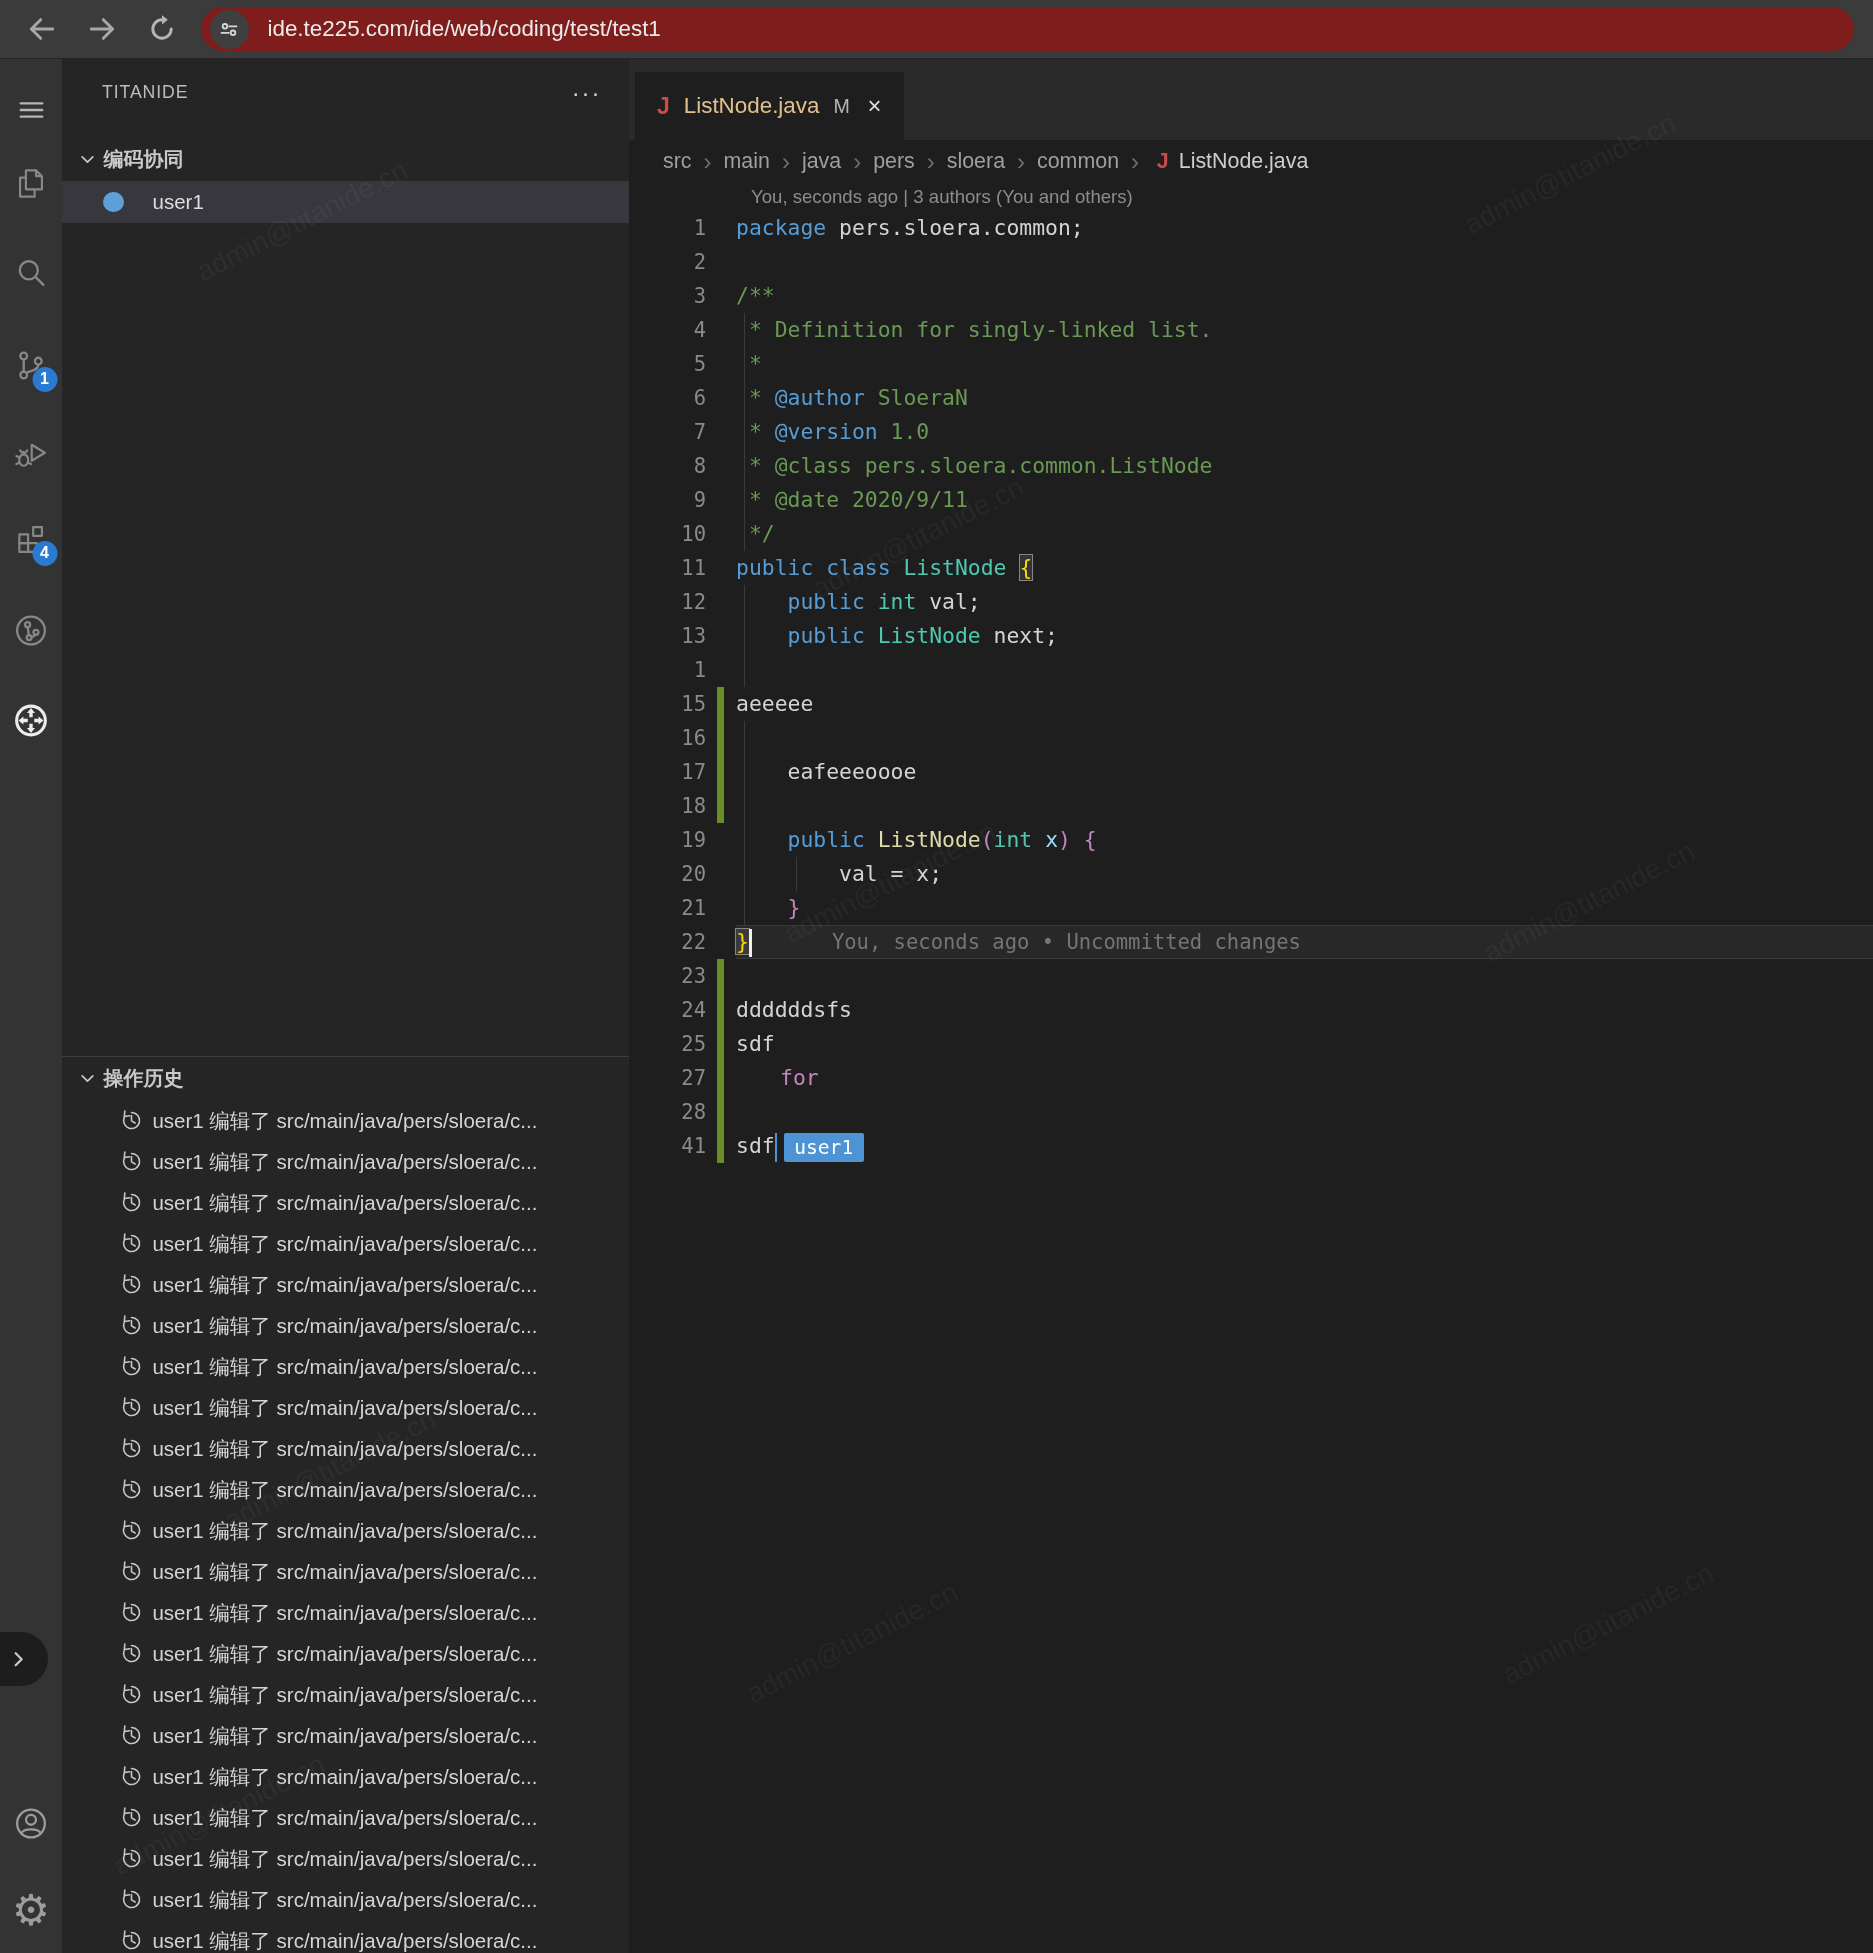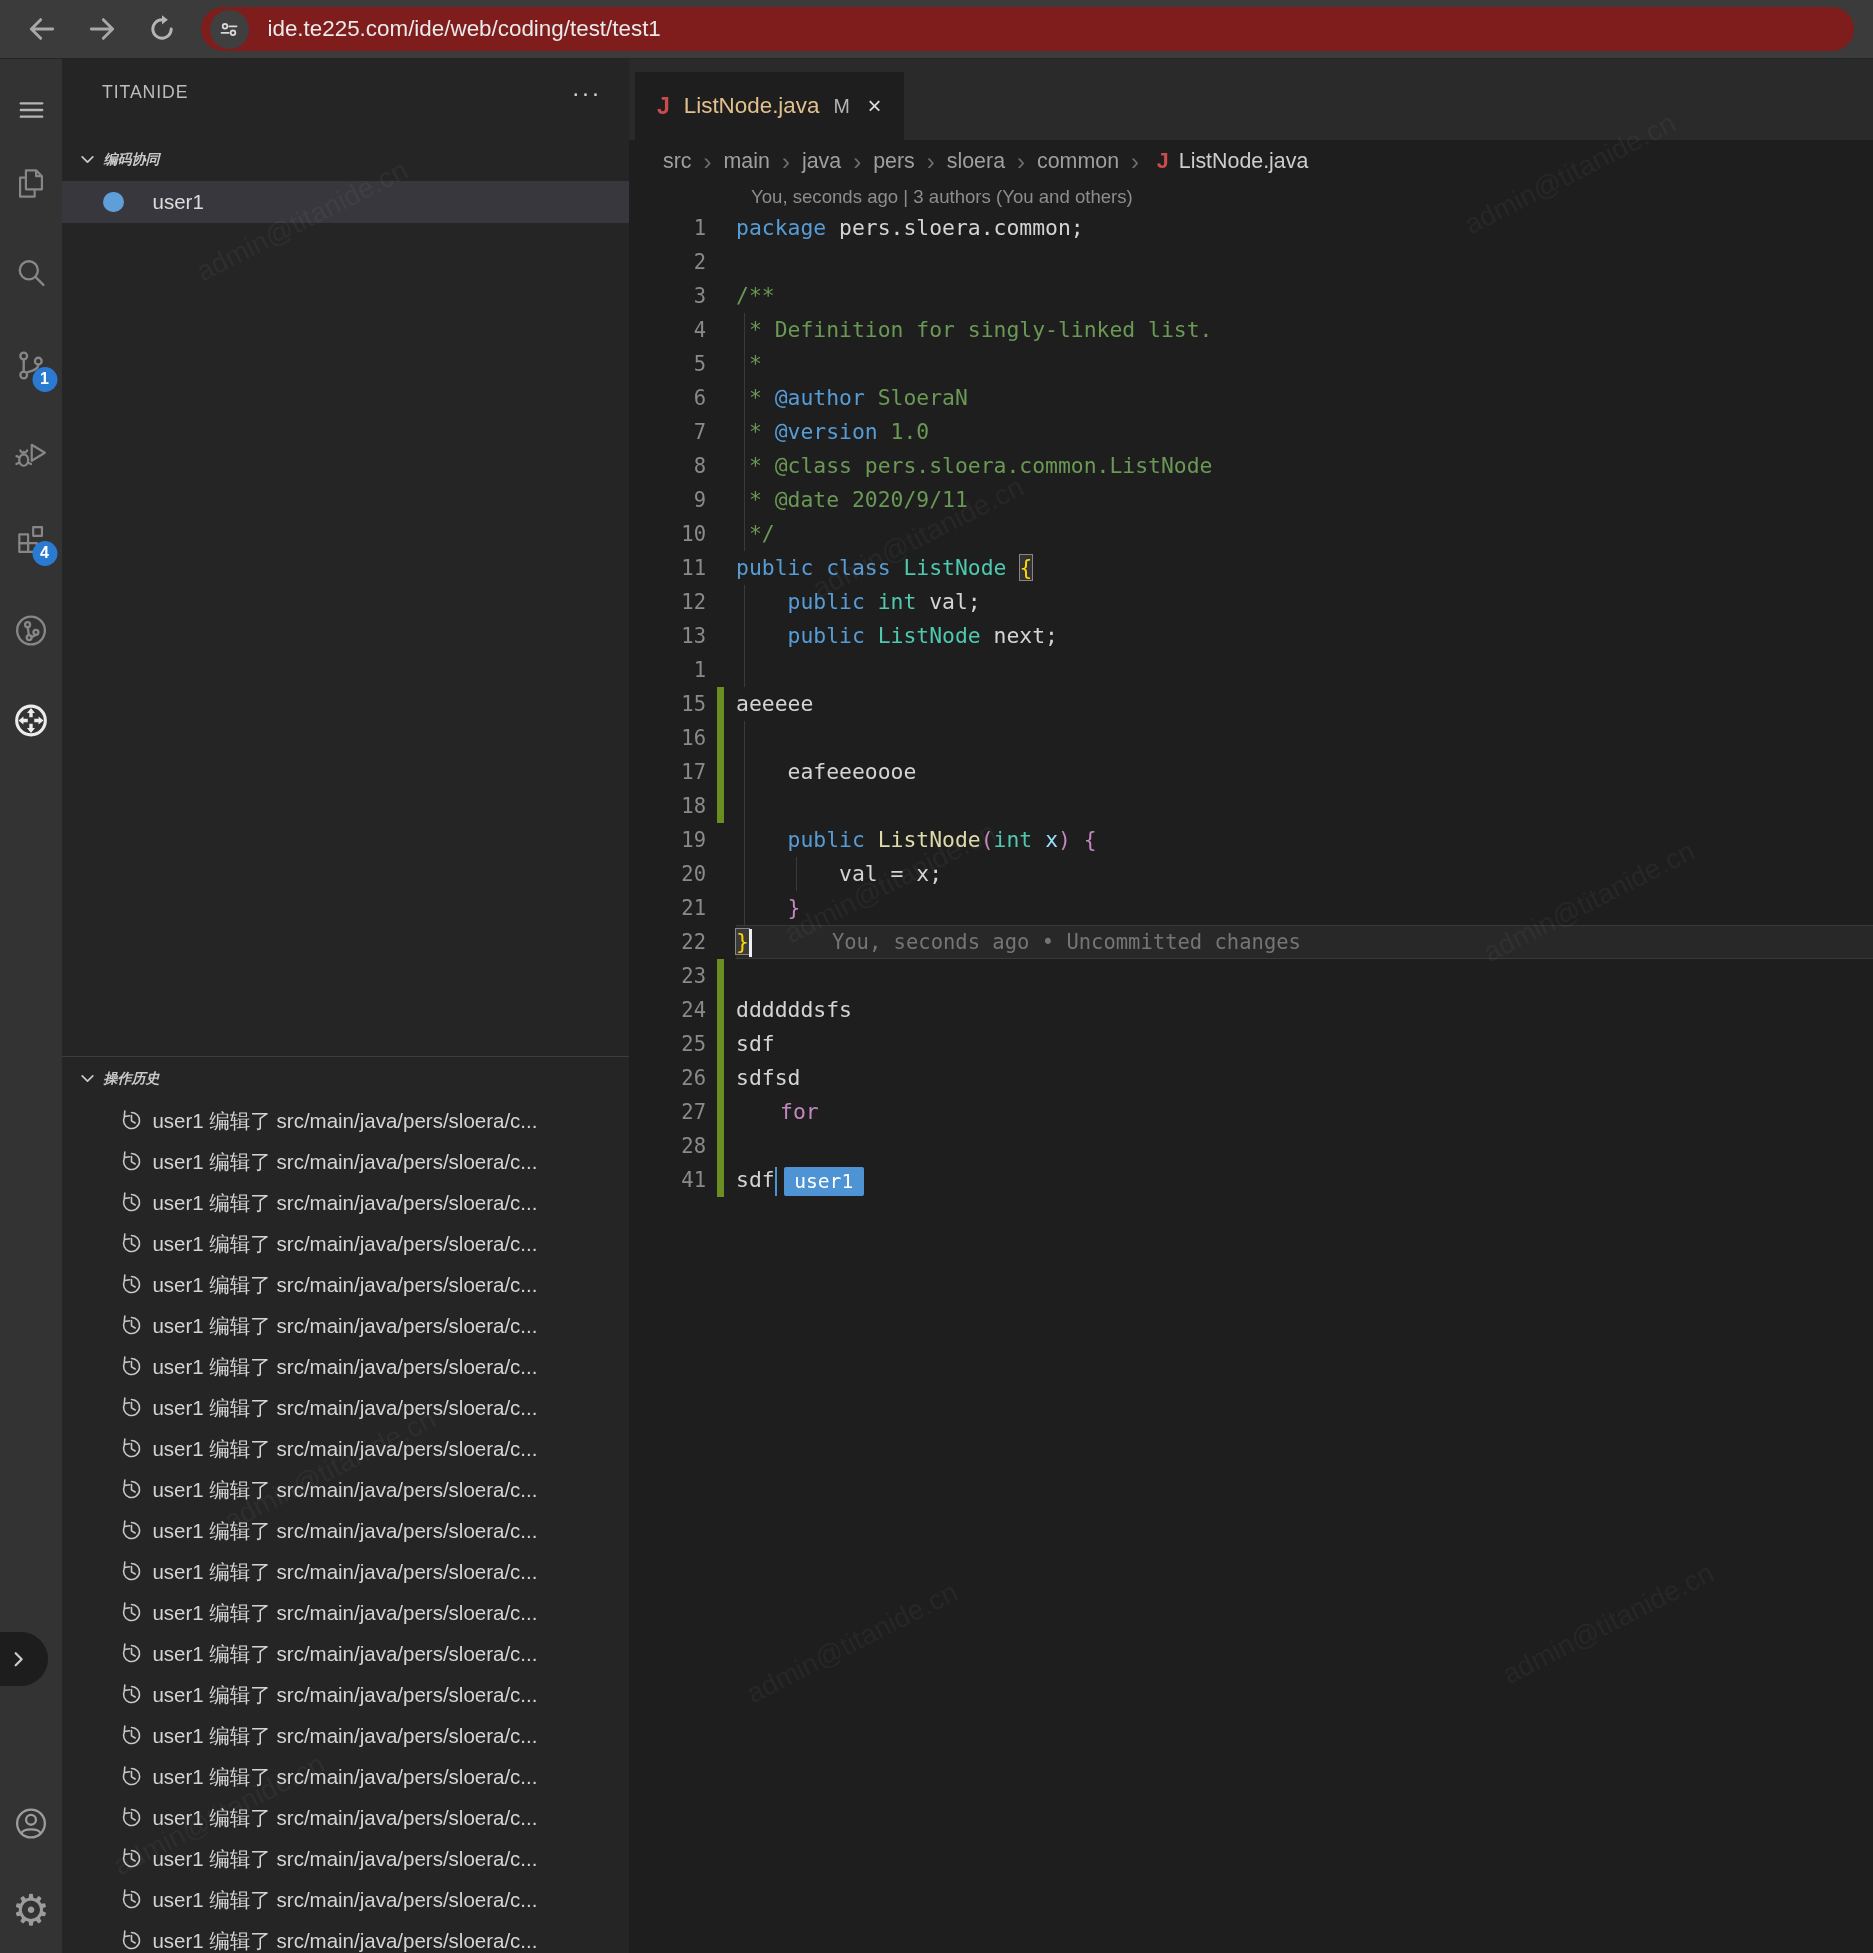--- a/index.html
+++ b/index.html
@@ -32,21 +32,21 @@
           padding-left:7.5px;box-sizing:border-box;cursor:pointer;}
   .gear-glyph{font-family:"DejaVu Sans",sans-serif;font-size:43px;color:#9c9c9c;line-height:1;}
 
   
   .sb-title{position:absolute;top:0;left:0;right:0;height:67px;display:flex;align-items:center;padding-left:40px;box-sizing:border-box;}
   .sb-title-text{font-size:17.7px;letter-spacing:0.9px;color:#bcbcbc;}
   .sb-more{position:absolute;right:24px;top:17px;width:37px;height:34px;display:flex;align-items:center;justify-content:center;
            color:#d2d2d2;font-size:24px;letter-spacing:1.9px;cursor:pointer;}
   .sec-head{position:absolute;left:0;right:0;height:43px;display:flex;align-items:center;cursor:pointer;}
   .sec-chevron{margin-left:17px;width:17px;height:17px;flex:none;}
-  .sec-label{margin-left:7.5px;font-size:14px;font-weight:bold;color:#c9c9c9;font-style:italic;}
+  .sec-label{margin-left:7.5px;font-size:20px;font-weight:bold;color:#c9c9c9;}
   .collab-head{top:79px;}
   .users{position:absolute;top:122px;left:0;right:0;}
   .user-row{height:42px;display:flex;align-items:center;cursor:pointer;}
   .user-row.sel{background:#37373d;}
   .u-dot{width:20.5px;height:20.5px;border-radius:50%;margin-left:41px;flex:none;box-sizing:border-box;}
   .u-name{margin-left:29px;font-size:20.5px;color:#dddddd;}
   .hist-sec{position:absolute;top:997px;left:0;right:0;bottom:0;border-top:0.9px solid #3d3d3d;}
   .hist-head{top:0;}
   .hist-list{position:absolute;top:43px;left:0;right:0;bottom:0;overflow:hidden;margin-left:20px;}
   .hist-row{height:41px;display:flex;align-items:center;cursor:pointer;white-space:nowrap;}
@@ -683,27 +683,20 @@
               <div class="codetext"><span class="c-txt">ddddddsfs</span></div>
             </div>
             <div class="line">
               <span class="ln">25</span>
               <div class="gut">
                 <div class="chbar"></div>
               </div>
               <div class="codetext"><span class="c-txt">sdf</span></div>
             </div>
             <div class="line">
-              <span class="ln">26</span>
-              <div class="gut">
-                <div class="chbar"></div>
-              </div>
-              <div class="codetext"><span class="c-txt">sdfsd</span></div>
-            </div>
-            <div class="line">
               <span class="ln">27</span>
               <div class="gut">
                 <div class="chbar"></div>
               </div>
               <div class="codetext"><span class="c-ctrl">for</span></div>
             </div>
             <div class="line">
               <span class="ln">28</span>
               <div class="gut">
                 <div class="chbar"></div>

